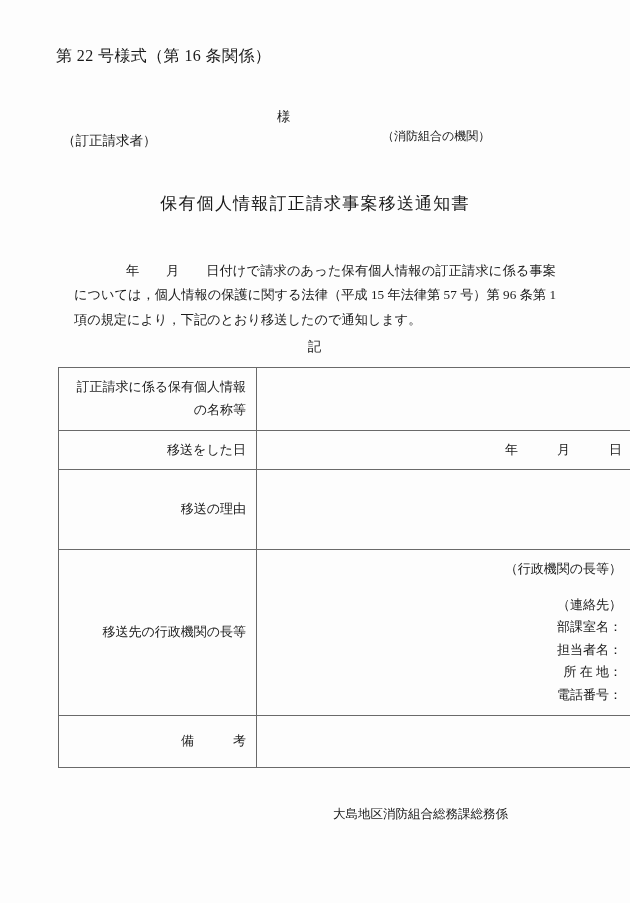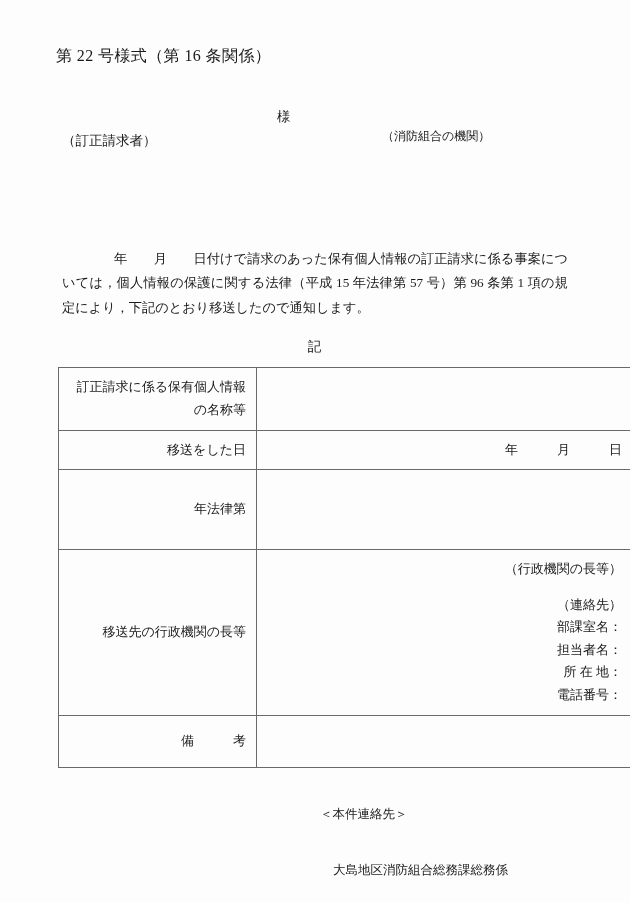--- a/index.html
+++ b/index.html
@@ -80,21 +80,21 @@
   .body-text {
     position: absolute;
     left: 58px;
     width: 514px;
     top: 243px;
     font-size: 13.2px;
     line-height: 1.85;
     text-align: justify;
     text-justify: inter-character;
   }
-  .body-text p { margin: 4px; }
+  .body-text p { margin: 16px; }
   .para-1 { text-indent: 52px; }
   .para-2 { text-indent: 14px; margin-top: 3px !important; }
 
   .kioku {
     position: absolute;
     left: 0;
     right: 0;
     top: 338px;
     text-align: center;
     font-size: 13.5px;
@@ -156,41 +156,42 @@
 <div class="page">
 
   <div class="form-no">第 22 号様式（第 16 条関係）</div>
 
 
   <div class="addressee">（訂正請求者）</div>
   <div class="addressee-suffix">様</div>
 
   <div class="issuer">（消防組合の機関）</div>
 
+  <h1 class="doc-title">保有個人情報訂正請求事案移送通知書</h1>
 
   <div class="body-text">
     <p class="para-1">年　　月　　日付けで請求のあった保有個人情報の訂正請求に係る事案については，個人情報の保護に関する法律（平成 15 年法律第 57 号）第 96 条第 1 項の規定により，下記のとおり移送したので通知します。</p>
   </div>
 
   <div class="kioku">記</div>
 
   <table class="form-table">
     <tbody>
       <tr class="r-name">
         <td class="label">訂正請求に係る保有個人情報の名称等</td>
         <td class="value"></td>
       </tr>
       <tr class="r-date">
         <td class="label">移送をした日</td>
         <td class="value">
           <span class="date-inline">年　　　月　　　日</span>
         </td>
       </tr>
       <tr class="r-reason">
-        <td class="label">年法律第</td>
+        <td class="label">移送の理由</td>
         <td class="value"></td>
       </tr>
       <tr class="r-org">
         <td class="label">移送先の行政機関の長等</td>
         <td class="value">
           <div class="org-block">（行政機関の長等）</div>
           <div class="org-gap"></div>
           <div class="org-block">（連絡先）</div>
           <div class="org-item">部課室名：</div>
           <div class="org-item">担当者名：</div>
@@ -199,21 +200,20 @@
         </td>
       </tr>
       <tr class="r-note">
         <td class="label">備　　　考</td>
         <td class="value"></td>
       </tr>
     </tbody>
   </table>
 
   <div class="contact">
-    <div class="c-head">＜本件連絡先＞</div>
     <div class="c-line">大島地区消防組合総務課総務係</div>
     
     
     
     
   </div>
 
 </div>
 
 </body></html>

